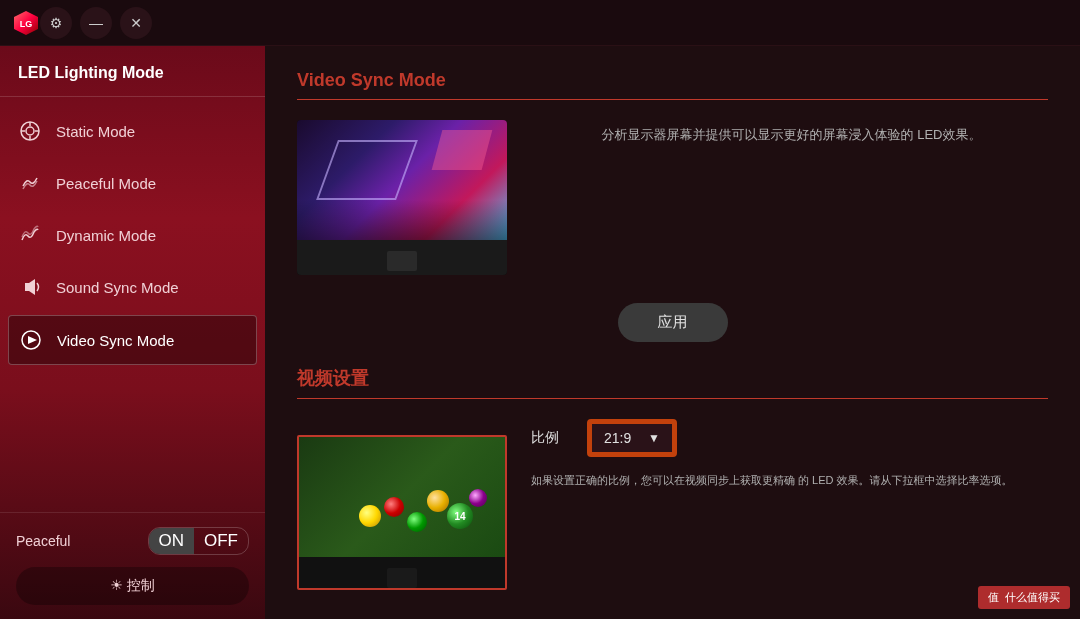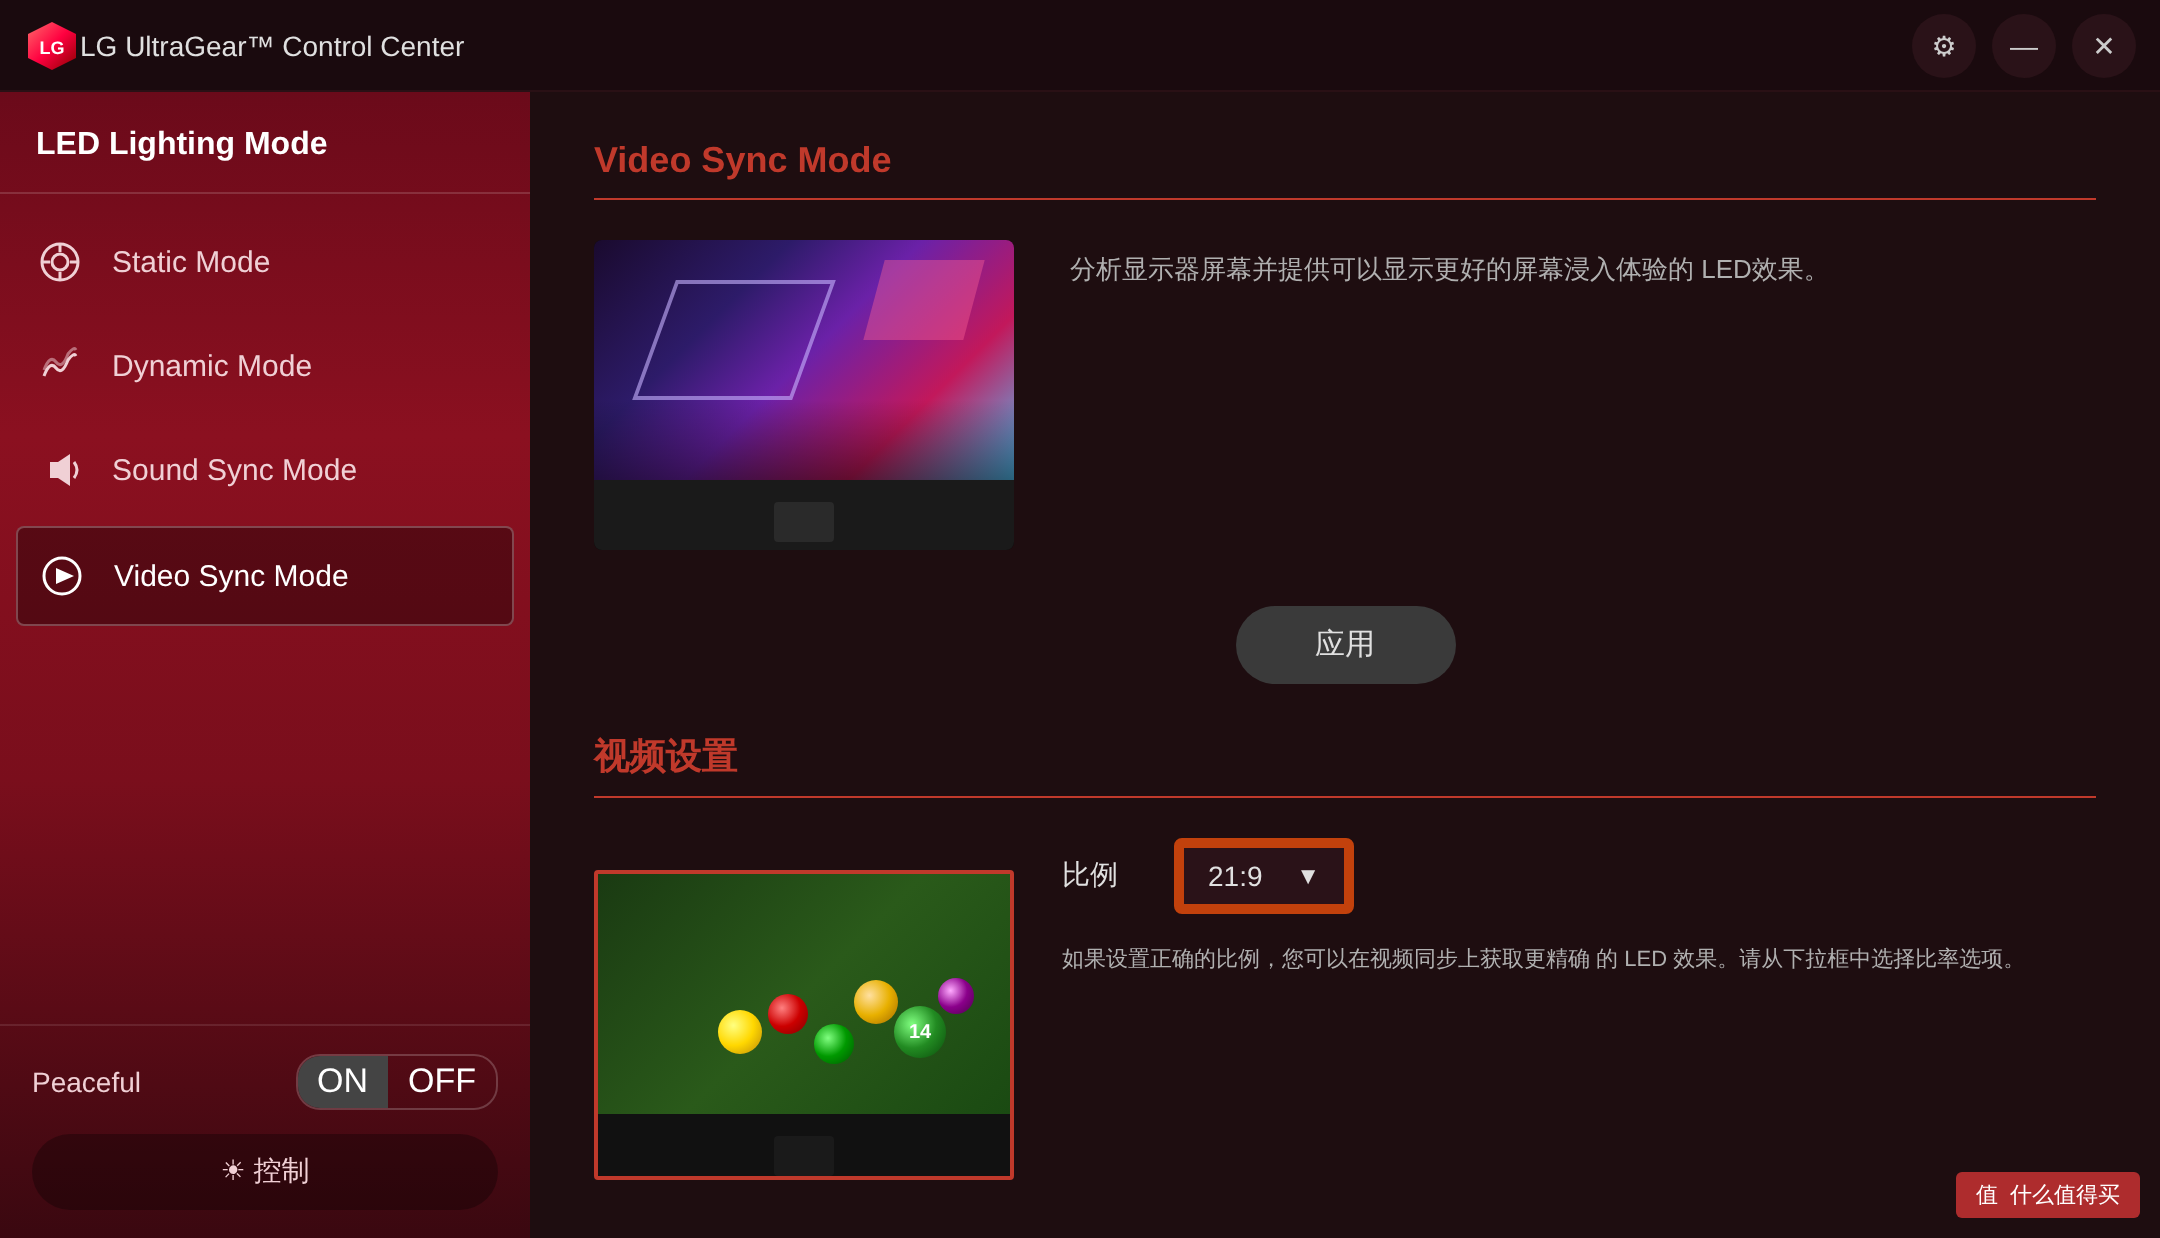--- a/index.html
+++ b/index.html
@@ -226,20 +226,21 @@
       height: 20px;
       background: #2a2a2a;
       border-radius: 2px;
     }
     .section-desc {
       color: #b0b0b0;
       font-size: 13px;
       line-height: 1.7;
       flex: 1;
       padding-top: 4px;
+      text-align: center;
     }
     .apply-btn {
       display: block;
       margin: 0 auto 24px auto;
       padding: 10px 40px;
       background: #3a3a3a;
       border: none;
       border-radius: 20px;
       color: #e0e0e0;
       font-size: 15px;
@@ -358,21 +359,20 @@
         <linearGradient id="logoGrad" x1="0%" y1="0%" x2="100%" y2="100%">
           <stop offset="0%" style="stop-color:#ff6b6b"></stop>
           <stop offset="50%" style="stop-color:#ff0040"></stop>
           <stop offset="100%" style="stop-color:#8b0000"></stop>
         </linearGradient>
       </defs>
       <polygon points="14,2 26,8 26,20 14,26 2,20 2,8" fill="url(#logoGrad)"></polygon>
       <text x="14" y="18" text-anchor="middle" fill="white" font-size="9" font-weight="bold">LG</text>
     </svg>
   </div>
-  <span class="title-bar-title">LG UltraGear™ Control Center</span>
   <div class="title-bar-controls">
     <button class="title-btn">⚙</button>
     <button class="title-btn">—</button>
     <button class="title-btn close">✕</button>
   </div>
 </div>
 
 <div class="main-layout">
 
   <div class="sidebar">
@@ -386,20 +386,29 @@
             <circle cx="11" cy="11" r="4" fill="none" stroke="#f0d0d5" stroke-width="1.5"></circle>
             <line x1="11" y1="2" x2="11" y2="6" stroke="#f0d0d5" stroke-width="1.5"></line>
             <line x1="11" y1="16" x2="11" y2="20" stroke="#f0d0d5" stroke-width="1.5"></line>
             <line x1="2" y1="11" x2="6" y2="11" stroke="#f0d0d5" stroke-width="1.5"></line>
             <line x1="16" y1="11" x2="20" y2="11" stroke="#f0d0d5" stroke-width="1.5"></line>
           </svg>
         </div>
         <span>Static Mode</span>
       </div>
 
+      <div class="sidebar-item">
+        <div class="icon">
+          <svg width="22" height="22" viewBox="0 0 22 22">
+            <path d="M4 14 Q8 6 11 10 Q14 14 18 6" fill="none" stroke="#f0d0d5" stroke-width="1.5"></path>
+            <path d="M4 17 Q8 9 11 13 Q14 17 18 9" fill="none" stroke="#f0d0d5" stroke-width="1.5" opacity="0.6"></path>
+          </svg>
+        </div>
+        <span>Peaceful Mode</span>
+      </div>
 
       <div class="sidebar-item">
         <div class="icon">
           <svg width="22" height="22" viewBox="0 0 22 22">
             <path d="M3 16 Q6 8 9 12 Q12 16 15 8 Q18 4 19 6" fill="none" stroke="#f0d0d5" stroke-width="1.5"></path>
             <path d="M3 13 Q6 5 9 9 Q12 13 15 5 Q18 1 19 3" fill="none" stroke="#f0d0d5" stroke-width="1.5" opacity="0.5"></path>
           </svg>
         </div>
         <span>Dynamic Mode</span>
       </div>

